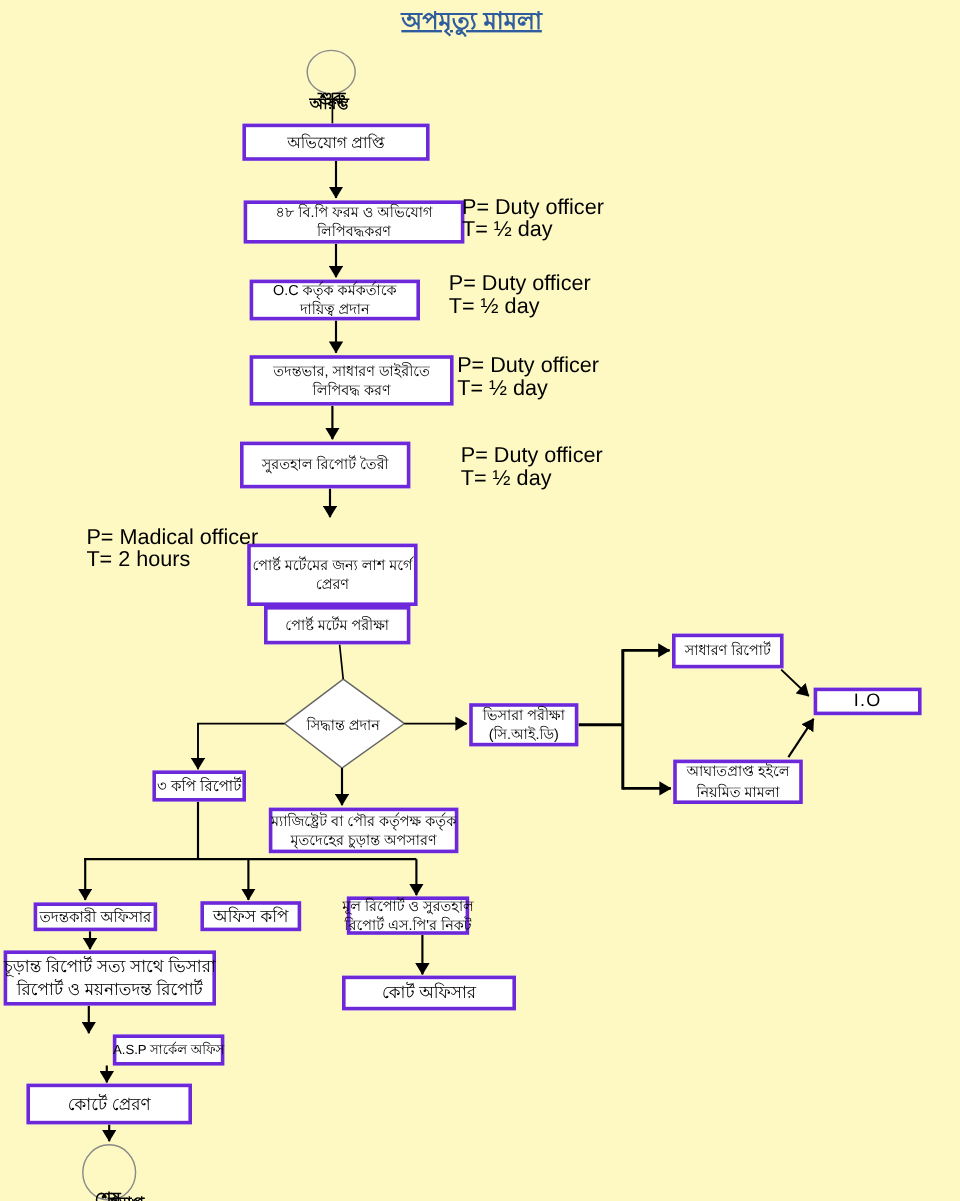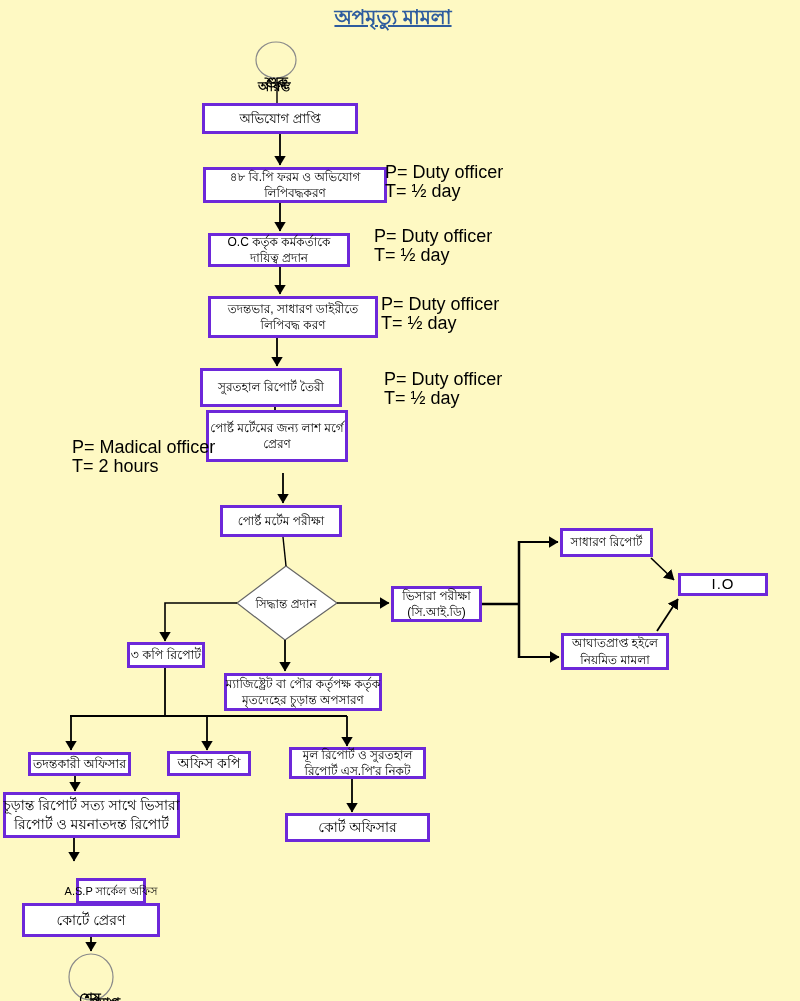--- a/index.html
+++ b/index.html
@@ -113,21 +113,21 @@
 
   <div class="box" style="left:208px;top:296px;width:170px;height:42px;">
     <span>তদন্তভার, সাধারণ ডাইরীতে</span>
     <span>লিপিবদ্ধ করণ</span>
   </div>
 
   <div class="box" style="left:200px;top:368px;width:142px;height:39px;">
     <span>সুরতহাল রিপোর্ট তৈরী</span>
   </div>
 
-  <div class="box" style="left:206px;top:410px;width:142px;height:52px;">
+  <div class="box" style="left:206px;top:453px;width:142px;height:52px;">
     <span>পোর্ষ্ট মর্টেমের জন্য লাশ মর্গে</span>
     <span>প্রেরণ</span>
   </div>
 
   <div class="box" style="left:220px;top:505px;width:122px;height:32px;">
     <span>পোর্ষ্ট মর্টেম  পরীক্ষা</span>
   </div>
 
   <div class="diamond-label">সিদ্ধান্ত প্রদান</div>
 
@@ -159,31 +159,31 @@
   </div>
 
   <div class="box" style="left:28px;top:752px;width:103px;height:24px;font-size:12.5px;">
     <span>তদন্তকারী অফিসার</span>
   </div>
 
   <div class="box lg" style="left:167px;top:751px;width:84px;height:25px;">
     <span>অফিস কপি</span>
   </div>
 
-  <div class="box" style="left:289px;top:747px;width:137px;height:32px;">
+  <div class="box" style="left:289px;top:747px;width:102px;height:32px;">
     <span>মূল রিপোর্ট ও সুরতহাল</span>
     <span>রিপোর্ট এস.পি'র নিকট</span>
   </div>
 
   <div class="box lg" style="left:3px;top:792px;width:177px;height:46px;">
     <span>চূড়ান্ত রিপোর্ট সত্য সাথে ভিসারা</span>
     <span>রিপোর্ট ও ময়নাতদন্ত রিপোর্ট</span>
   </div>
 
-  <div class="box" style="left:76px;top:862px;width:70px;height:26px;font-size:11px;margin-top:16px;">
+  <div class="box" style="left:94px;top:862px;width:93px;height:26px;font-size:11px;">
     <span>A.S.P সার্কেল অফিস</span>
   </div>
 
   <div class="box lg" style="left:22px;top:903px;width:138px;height:34px;">
     <span>কোর্টে প্রেরণ</span>
   </div>
 
   <div class="box lg" style="left:285px;top:813px;width:145px;height:29px;">
     <span>কোর্ট অফিসার</span>
   </div>

